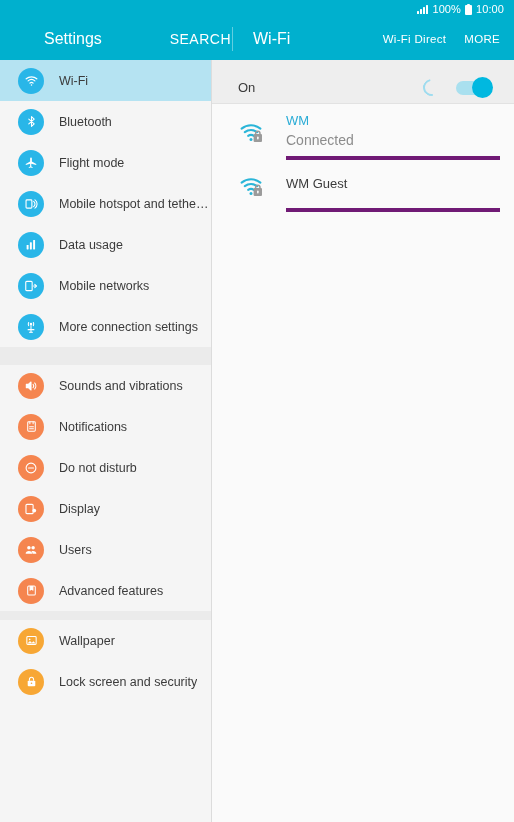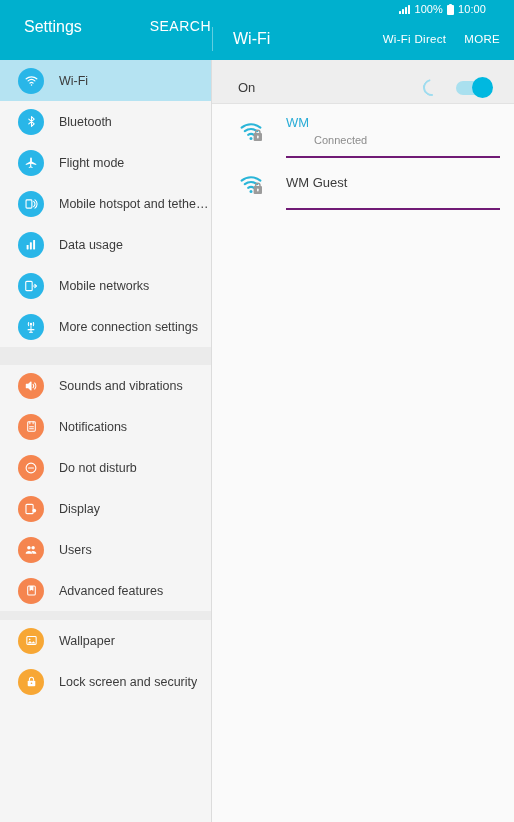--- a/index.html
+++ b/index.html
@@ -21,21 +21,21 @@
     overflow: hidden;
   }
 
   
   .status-bar {
     height: 18px;
     background: #00b0ce;
     display: flex;
     align-items: center;
     justify-content: flex-end;
-    padding-right: 28px;
+    padding-right: 10px;
     gap: 4px;
   }
   .status-bar .sb-text {
     color: #ffffff;
     font-size: 11px;
     letter-spacing: 0.1px;
     line-height: 1;
   }
   .signal-icon { display: flex; align-items: flex-end; gap: 1px; height: 9px; }
   .signal-icon i {
@@ -64,22 +64,23 @@
     height: 42px;
     background: #00b0ce;
     display: flex;
     align-items: center;
     position: relative;
   }
   .app-bar-left {
     width: 212px;
     height: 100%;
     display: flex;
-    align-items: flex-start;
-    position: relative;
+    align-items: center;
+    position: relative;
+    margin-left: 20px;
   }
   .app-title {
     color: #ffffff;
     font-size: 16px;
     margin-left: 24px;
     font-weight: 400;
   }
   .search-action {
     position: absolute;
     right: 1px;
@@ -216,30 +217,30 @@
   .net-icon {
     width: 26px; height: 22px;
     flex: 0 0 26px;
     position: relative;
     margin-top: 2px;
   }
   .net-text {
     margin-left: 20px;
     flex: 1;
     padding: 8px 0;
-    border-bottom: 2px solid #701a75;
+    border-bottom: 4px solid #701a75;
     align-self: stretch;
     display: flex;
     flex-direction: column;
     justify-content: center;
     margin-right: 14px;
   }
   .net-name { font-size: 13px; color: #3b3b3b; line-height: 1.35; }
   .net-name.connected { color: #2aacd6; }
-  .net-status { font-size: 11px; color: #8c8c8c; margin-top: 2px; margin-left: 28px; }
+  .net-status { font-size: 14px; color: #8c8c8c; margin-top: 2px; }
 </style>
 </head>
 <body>
 
 <div id="app">
 
   <div class="status-bar">
     <span class="signal-icon">
       <i></i>
         <i></i>

